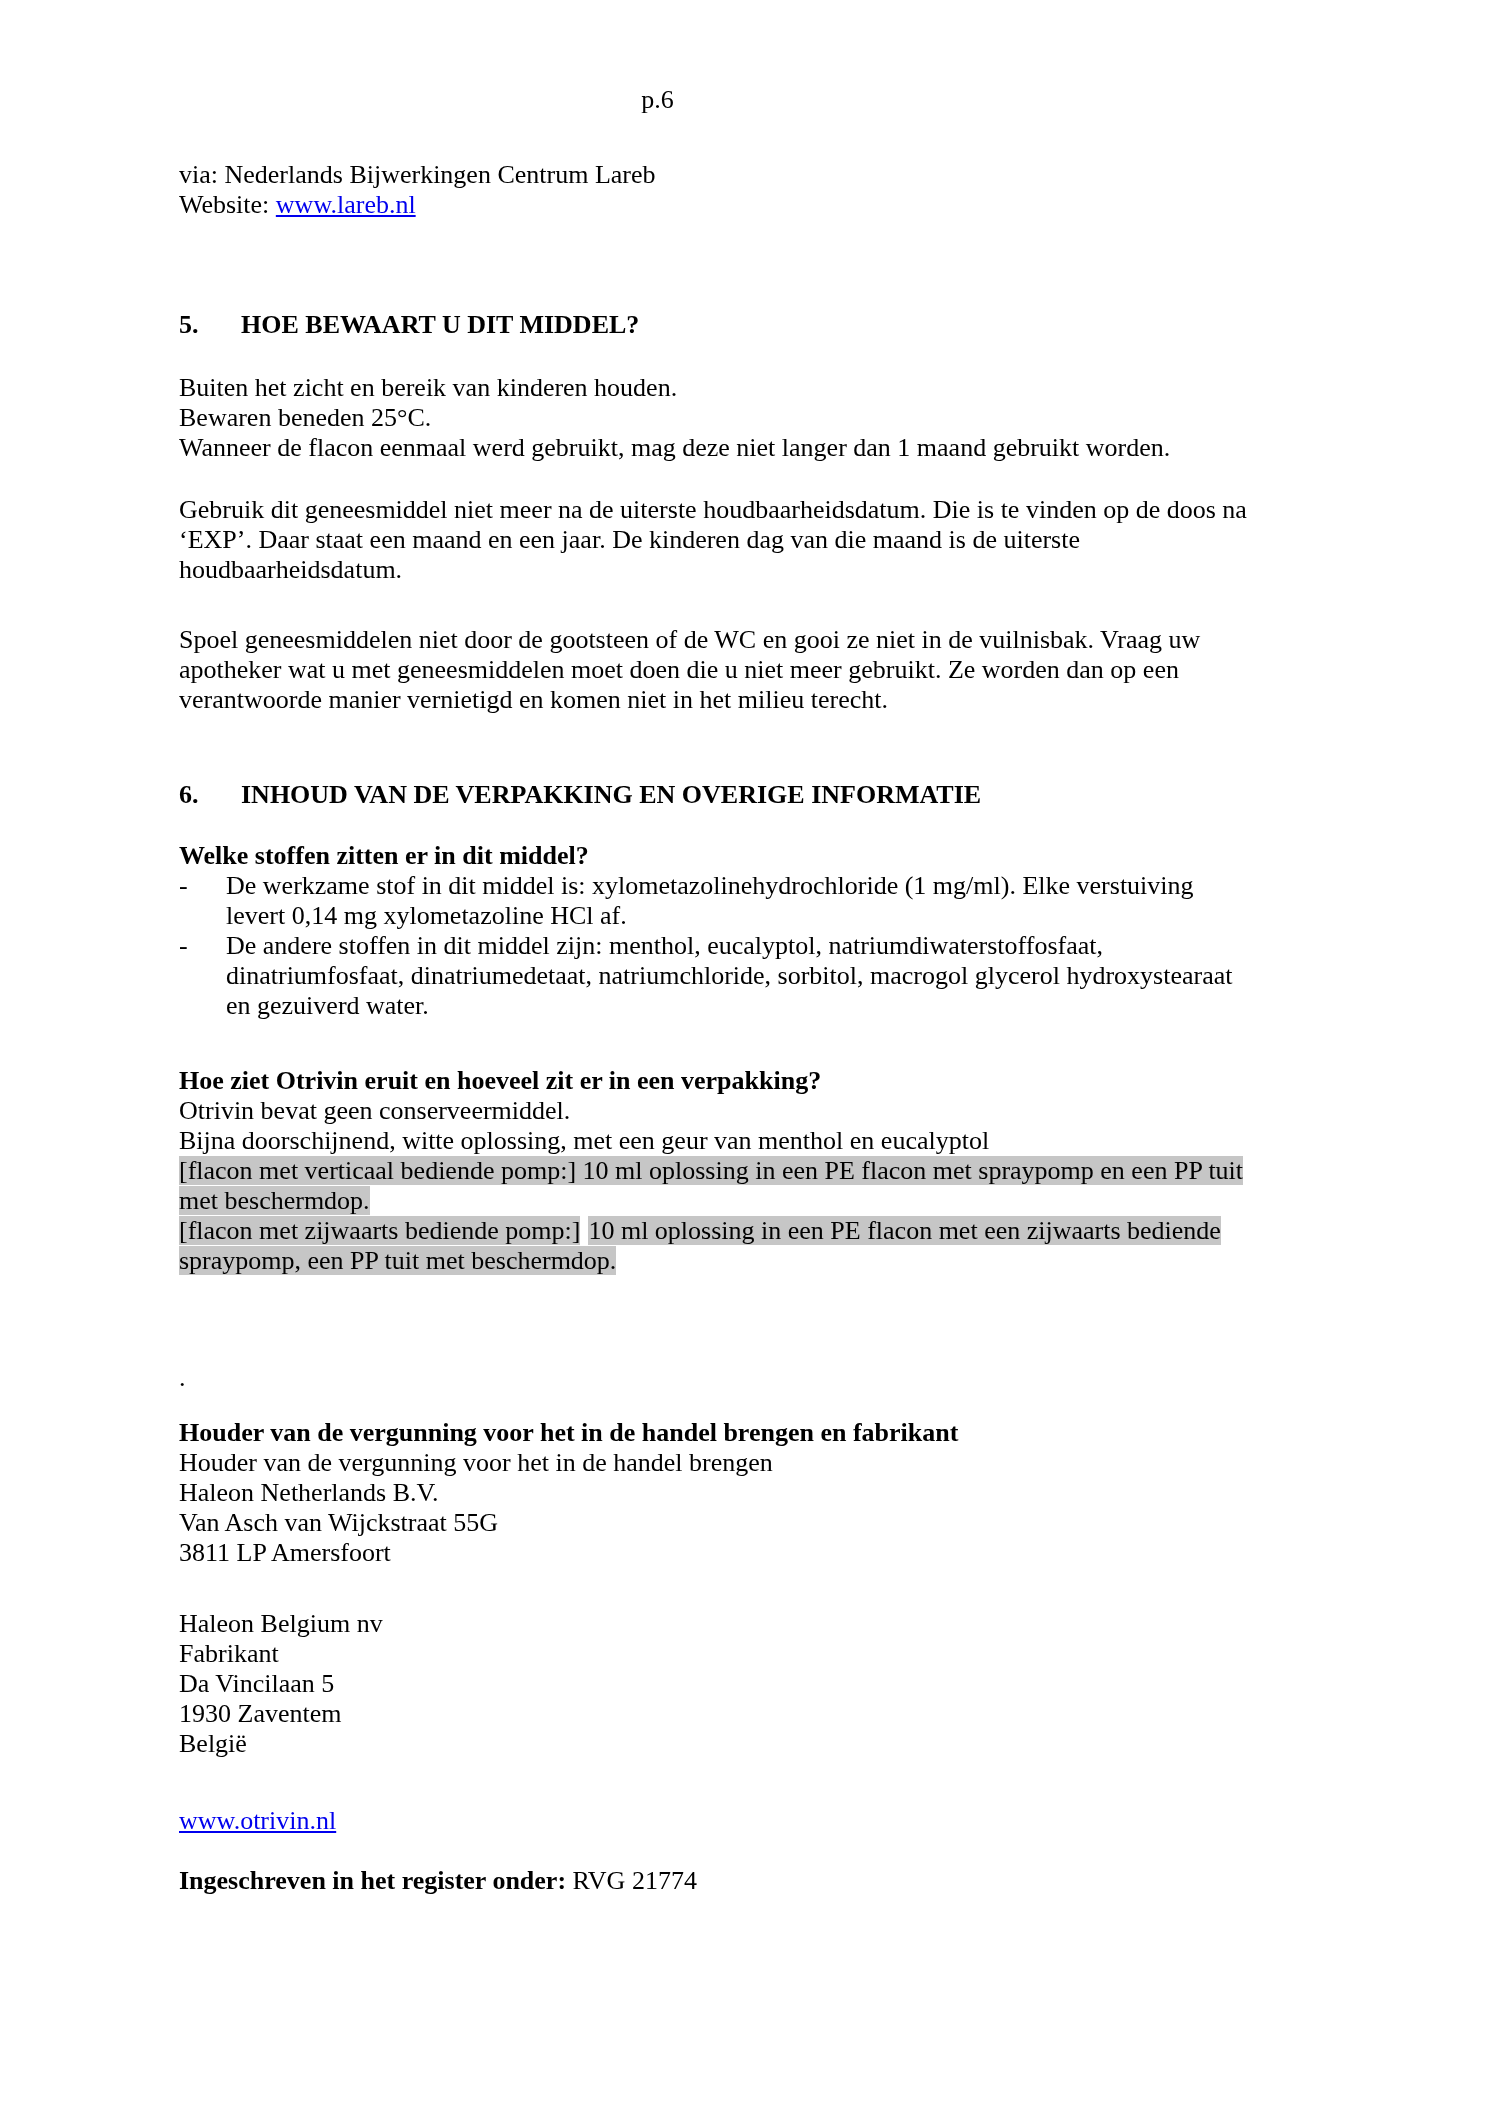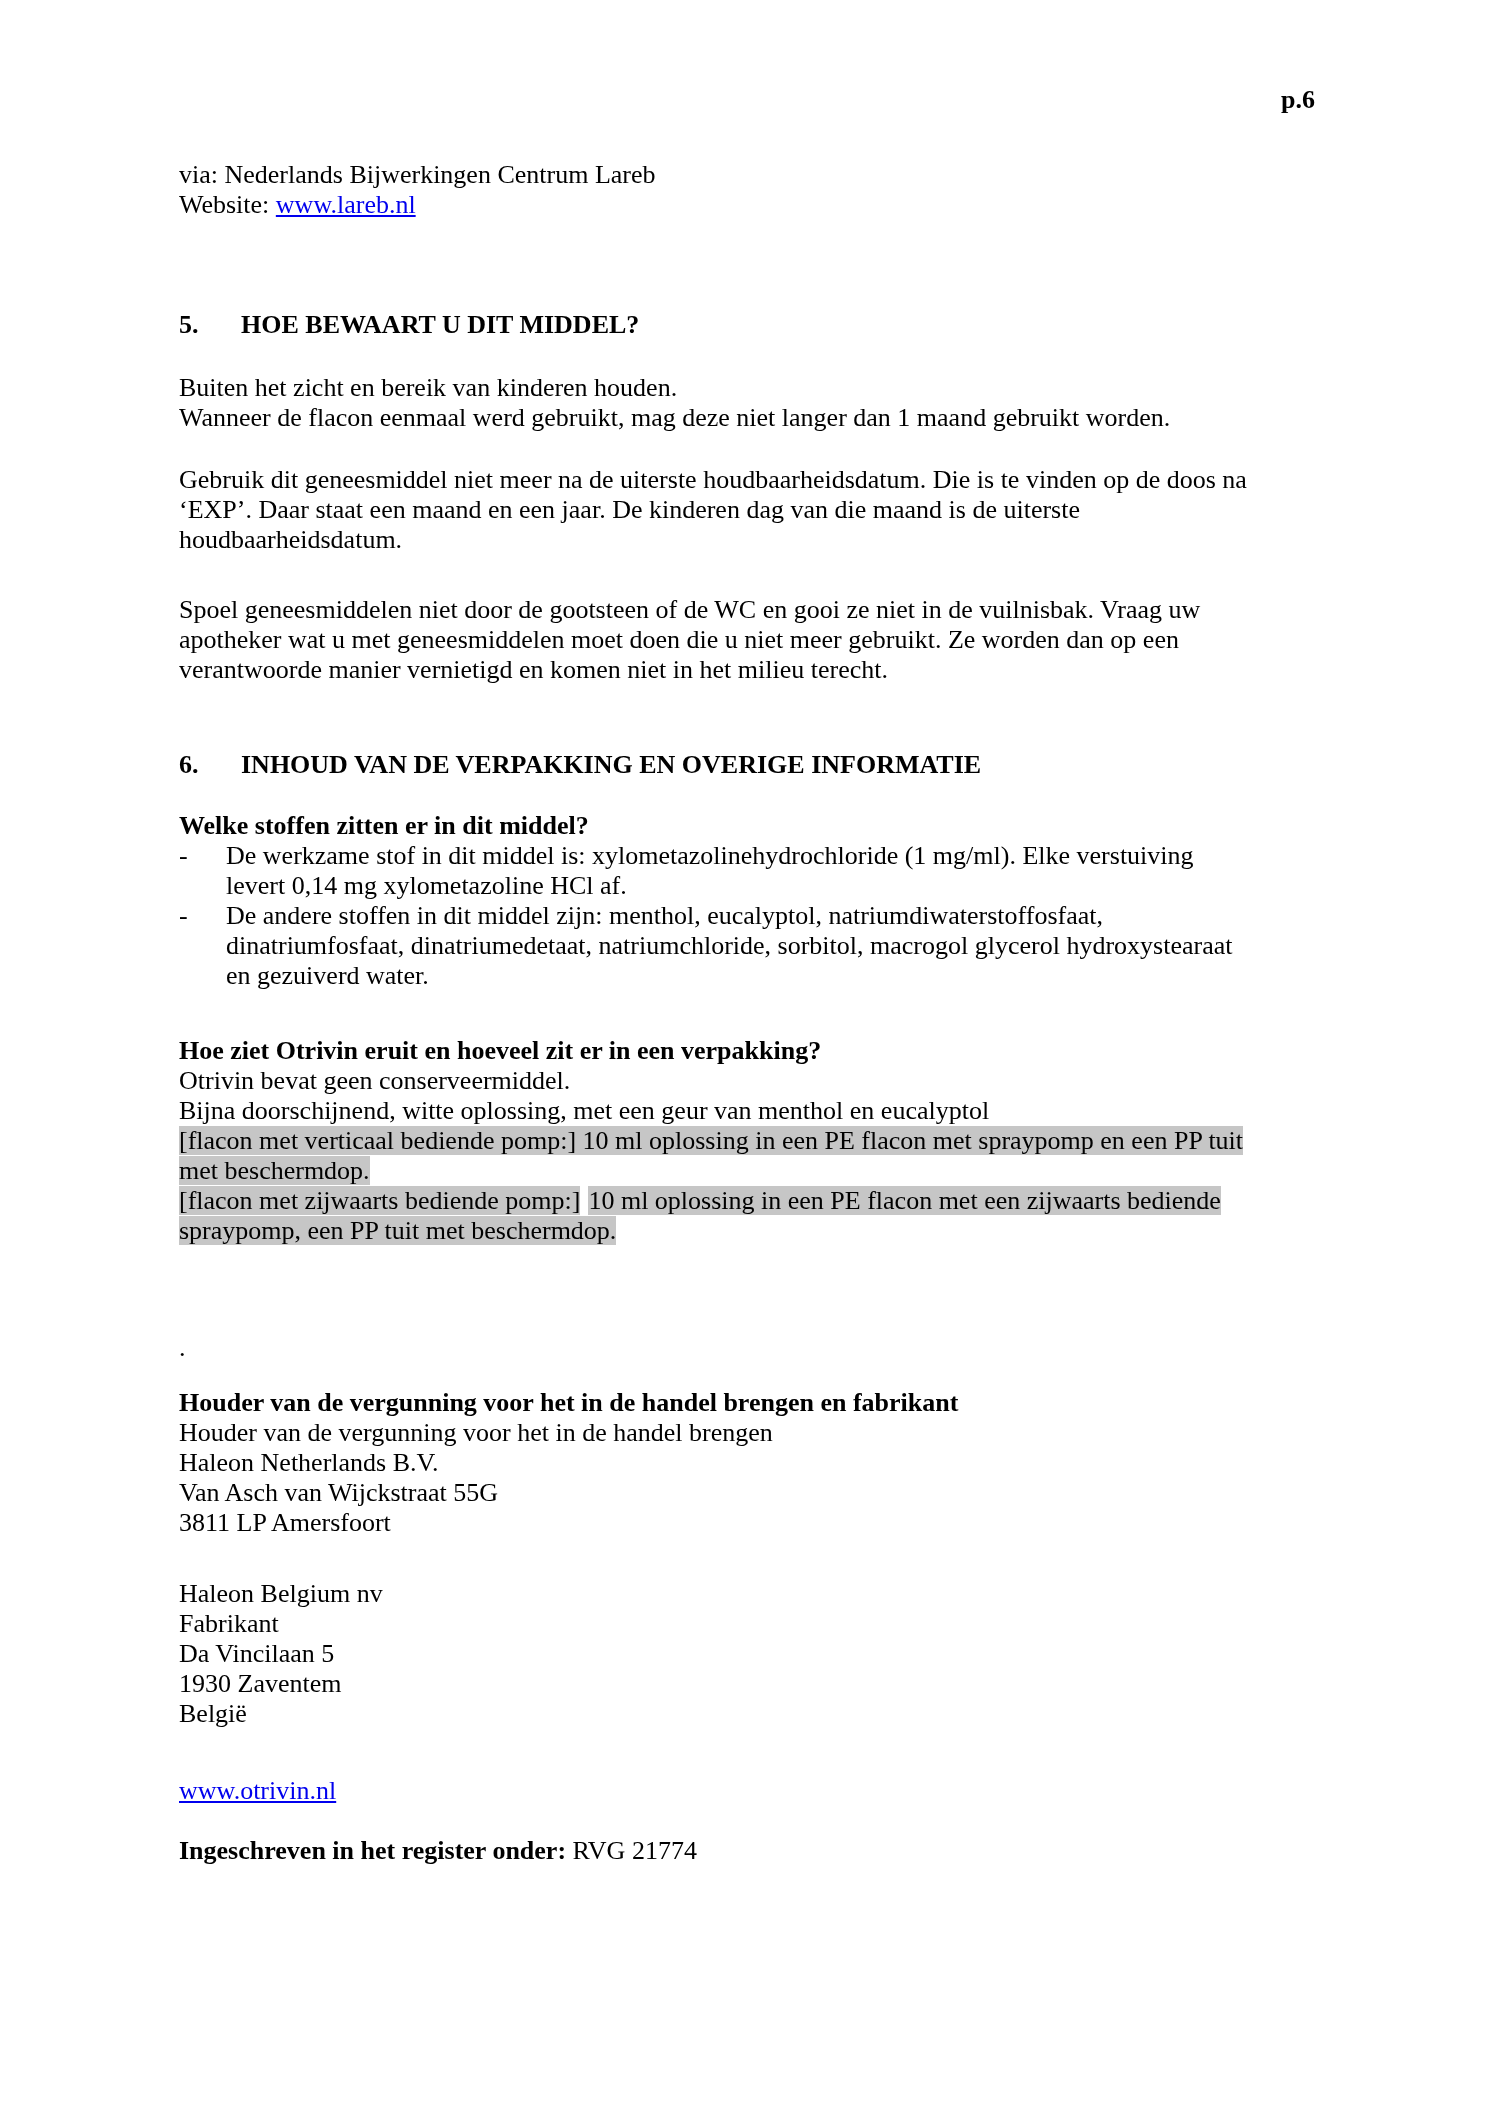--- a/index.html
+++ b/index.html
@@ -16,21 +16,21 @@
   }
   .content{padding-left:179px;}
   .line{height:30px;white-space:nowrap;}
   .b{font-weight:700;}
   .hnum{display:inline-block;width:62px;}
   .bmark{display:inline-block;width:47px;}
   .bcont{padding-left:47px;}
   .hl{background:var(--highlight,#c6c6c6);}
   .gap{margin-left:8px;}
   .link{color:var(--link,#0000ee);text-decoration:underline;cursor:pointer;}
-  .pageno{height:30px;margin-top:85px;padding-right:179px;text-align:right;font-weight:bold;}
+  .pageno{height:30px;margin-top:85px;padding-right:179px;text-align:center;}
   .mt-25{margin-top:25px}.mt-30{margin-top:30px}.mt-31{margin-top:31px}
   .mt-32{margin-top:32px}.mt-35{margin-top:33px}.mt-40{margin-top:40px}
   .mt-41{margin-top:41px}.mt-45{margin-top:45px}.mt-47{margin-top:47px}
   .mt-65{margin-top:65px}.mt-87{margin-top:87px}.mt-90{margin-top:90px}
 </style>
 </head>
 <body>
 
 <div class="page">
 
@@ -40,20 +40,21 @@
 
     <div class="mt-45">
       <div class="line">via: Nederlands Bijwerkingen Centrum Lareb</div>
       <div class="line"><span>Website: </span><a href="#" class="link">www.lareb.nl</a></div>
     </div>
 
     <div class="line b mt-90"><span class="hnum">5.</span><span>HOE BEWAART U DIT MIDDEL?</span></div>
 
     <div class="mt-35">
       <div class="line">Buiten het zicht en bereik van kinderen houden.</div>
+      <div class="line">Bewaren beneden 25°C.</div>
       <div class="line">Wanneer de flacon eenmaal werd gebruikt, mag deze niet langer dan 1 maand gebruikt worden.</div>
     </div>
 
     <div class="mt-32">
       <div class="line">Gebruik dit geneesmiddel niet meer na de uiterste houdbaarheidsdatum. Die is te vinden op de doos na</div>
       <div class="line">‘EXP’. Daar staat een maand en een jaar. De kinderen dag van die maand is de uiterste</div>
       <div class="line">houdbaarheidsdatum.</div>
     </div>
 
     <div class="mt-40">

